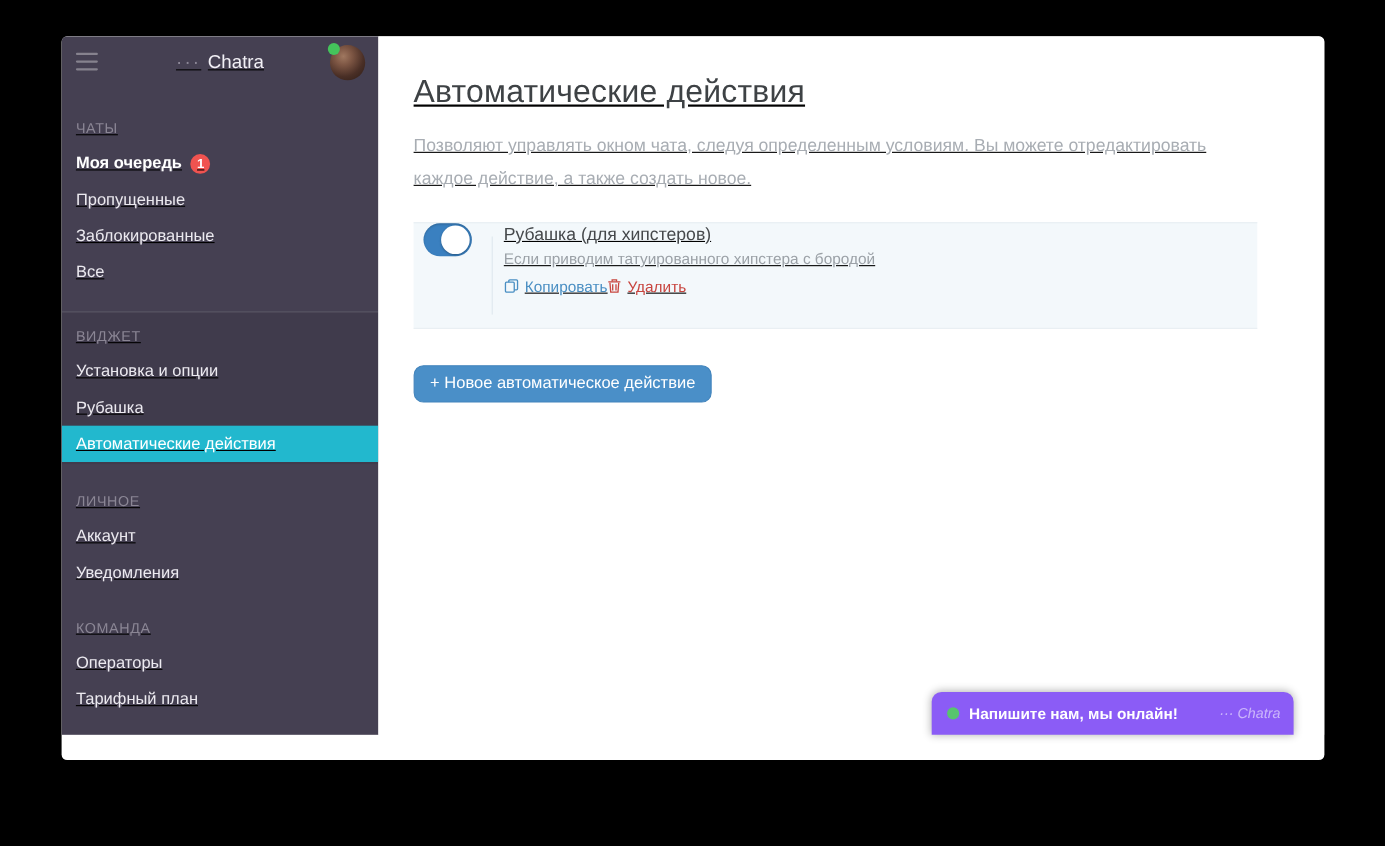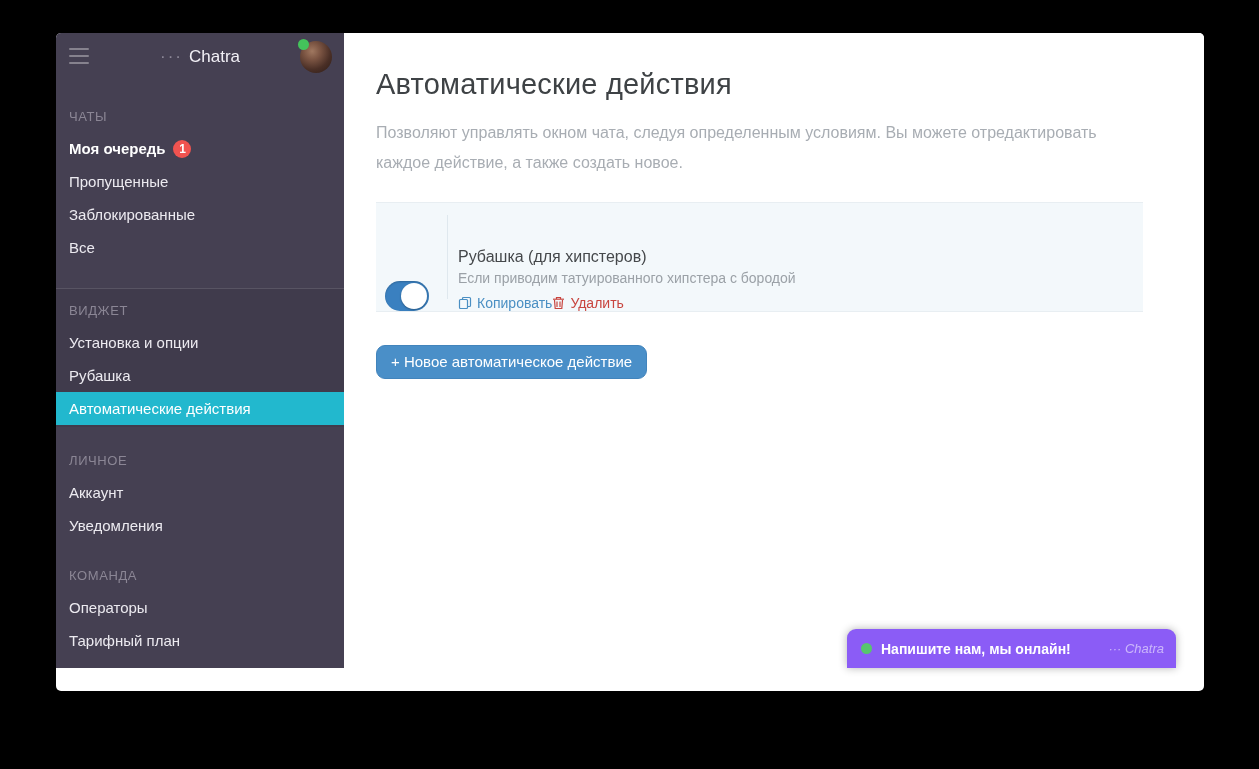--- a/index.html
+++ b/index.html
@@ -13,56 +13,56 @@
   
   .titlebar { position:relative; height:22px; background:linear-gradient(#ececec,#d9d9d9);
               border-bottom:1px solid #b4b4b4; display:flex; align-items:center; justify-content:center; }
   .traffic-lights { position:absolute; left:10px; top:0; height:22px; display:flex; align-items:center; gap:8px; }
   .tl { width:12px; height:12px; border-radius:50%; display:inline-block; }
   .tl.red    { background:#fc5753; border:1px solid #e14540; }
   .tl.yellow { background:#fdbc40; border:1px solid #dfa023; }
   .tl.green  { background:#33c748; border:1px solid #1eaa33; }
   .window-title { font-size:13px; color:#4a4a4a; }
 
-  .window-body { position:relative; display:flex; height:635px; }
+  .window-body { position:relative; display:flex; height:635px;text-decoration:underline; }
 
   
   .sidebar { width:288px; flex-shrink:0; background:#454052; color:#eceaf0; overflow:hidden; }
   .sidebar-header { position:relative; height:48px; display:flex; align-items:center; justify-content:center; }
   .hamburger { position:absolute; left:13px; top:15px; display:flex; flex-direction:column; gap:5px; cursor:pointer; }
   .hamburger span { width:20px; height:2px; background:rgba(255,255,255,.35); border-radius:1px; }
   .brand { font-size:17px; }
   .brand-dots { color:#8d8898; letter-spacing:2px; margin-right:6px; }
   .brand-name { color:#f2f0f6; }
   .avatar-wrap { position:absolute; right:12px; top:8px; width:32px; height:32px; cursor:pointer; }
   .avatar { width:32px; height:32px; border-radius:50%;
             background:radial-gradient(circle at 38% 32%, #a07860 0%, #7c5543 28%, #4a2f26 62%, #2b1b15 100%); }
   .status-dot { position:absolute; left:-2px; top:-2px; width:11px; height:11px; border-radius:50%;
                 background:#44c35b; }
 
   .side-section { padding-top:28px; }
-  .side-section.widget-group { margin-top:24px; padding-top:14px; padding-bottom:2px;
+  .side-section.widget-group { margin-top:19px; padding-top:14px; padding-bottom:2px;
                                background:rgba(0,0,0,.07); border-top:1px solid rgba(255,255,255,.13); }
   .side-section.gap { padding-top:26px; }
   .side-label { padding:0 13px; margin-bottom:8px; font-size:13px; letter-spacing:.6px; color:#8b8695; }
   .side-item { height:33px; display:flex; align-items:center; padding:0 13px; font-size:15px;
                color:#eceaf0; cursor:pointer; white-space:nowrap; }
   .side-item.bold { font-weight:bold; color:#fff; }
   .side-item.active { background:#22b8ce; color:#fff; }
   .badge { margin-left:8px; min-width:18px; height:18px; padding:0 4px; border-radius:9px; background:#f05350;
            color:#fff; font-size:12px; font-weight:bold; display:inline-flex; align-items:center; justify-content:center; }
 
   
   .main { flex:1; background:#fff; padding-left:32px; position:relative; }
   .page-title { margin-top:35px; font-size:29px; font-weight:400; color:#3e4245; letter-spacing:.2px; }
   .page-desc { margin-top:17px; width:745px; font-size:16px; line-height:30px; color:#a8adb3; }
 
-  .action-card { margin-top:24px; width:767px; height:110px; background:#f3f8fb;
+  .action-card { margin-top:24px; width:767px; height:97px; background:#f3f8fb;
                  border-top:1px solid #e8eef2; border-bottom:1px solid #e8eef2;
-                 display:flex; align-items:flex-end; }
+                 display:flex; align-items:flex-start; }
   .toggle { margin-left:9px; width:44px; height:30px; border-radius:15px; background:#3a80c0;
             position:relative; cursor:pointer; flex-shrink:0; box-shadow:inset 0 1px 2px rgba(0,0,0,.2); }
   .toggle .knob { position:absolute; right:2px; top:2px; width:26px; height:26px; border-radius:50%;
                   background:#fff; box-shadow:0 1px 2px rgba(0,0,0,.3); }
   .card-divider { width:1px; align-self:stretch; margin:12px 0 12px 18px; background:#dfe8ee; }
   .card-content { margin-left:10px; padding-top:2px; }
   .card-title { font-size:16px; color:#45484b; margin-bottom:4px; cursor:pointer; }
   .card-sub { font-size:14px; color:#9ba1a7; margin-bottom:9px; }
   .card-links { display:flex; font-size:14px; }
   .card-link { display:inline-flex; align-items:center; gap:5px; cursor:pointer; text-decoration:none; }

